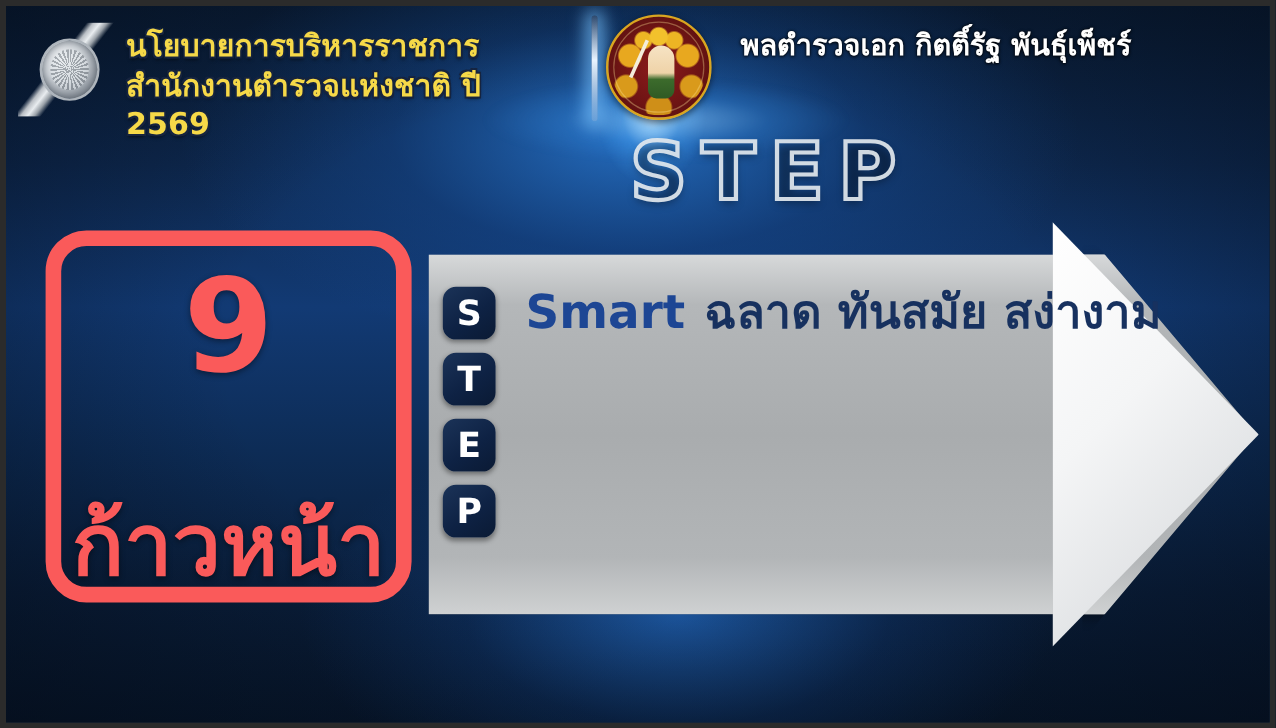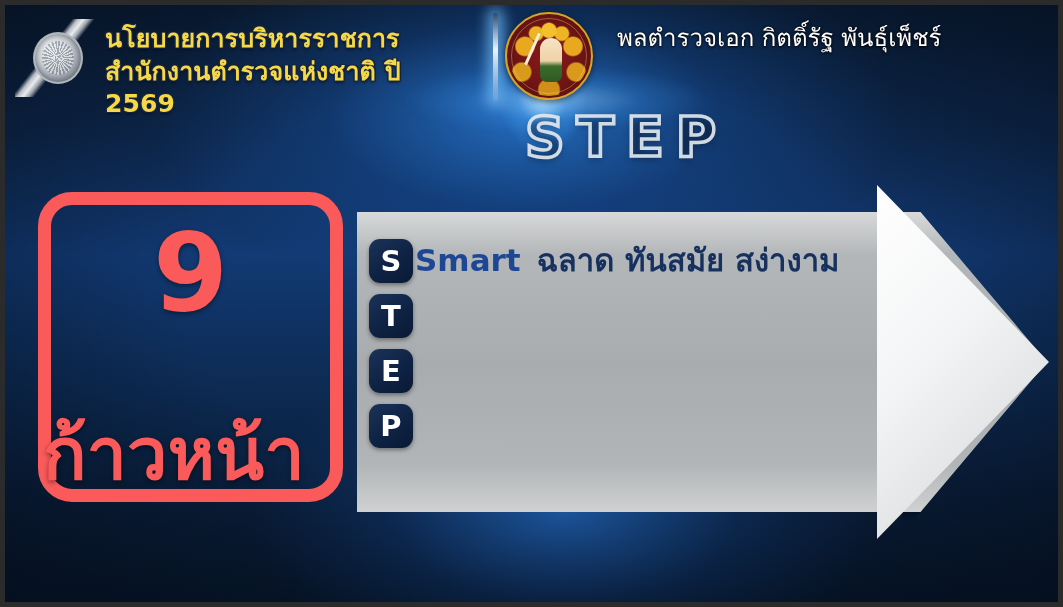--- a/index.html
+++ b/index.html
@@ -75,26 +75,26 @@
       radial-gradient(circle at 66% 22%, #edb524 0 8%, rgba(237,181,36,0) 10%); }
   .emblem-police .figure{ position:absolute; left:33px; top:24px; width:22px; height:44px;
     border-radius:11px 11px 7px 7px;
     background:linear-gradient(to bottom,#f6e3c4 0%,#efd3a8 52%,#3c6b2c 64%,#2f5a24 100%); }
   .emblem-police .sword{ position:absolute; left:24px; top:18px; width:3px; height:34px;
     background:#f4eddb; transform:rotate(24deg); }
   .emblem-police .ring{ position:absolute; inset:4px; border-radius:50%;
     border:1px solid rgba(255,230,150,.35); }
 
   .hdr-right{ position:absolute; left:612px; top:18px; width:430px;
-    color:#ffffff; font-size:24px; font-weight:normal; line-height:1.32;
+    color:#ffffff; font-size:24px; font-weight:bold; line-height:1.32;
     text-shadow:0 1px 3px rgba(0,0,0,.85), 0 0 2px rgba(0,0,0,.9); }
 
   
   .step-word{ position:absolute; left:520px; top:100px;
-    font-size:55px; font-weight:bold; letter-spacing:12px;
+    font-size:66px; font-weight:bold; letter-spacing:12px;
     color:transparent;
     -webkit-text-stroke:3.5px rgba(226,232,238,.92);
     text-shadow:0 3px 7px rgba(0,0,0,.35); }
 
   
   .arrow{ position:absolute; left:352px; top:207px; width:690px; height:300px; }
   .arrow-body{ position:absolute; left:0; top:0; width:690px; height:300px;
     background:linear-gradient(to bottom, #d7d9da 0%, #b4b7b9 14%, #a9acae 50%, #b2b5b7 84%, #cfd1d2 100%);
     clip-path:polygon(0 0, 545px 0, 545px -22px, 690px 150px, 545px 322px, 545px 300px, 0 300px);
     filter:drop-shadow(0 3px 5px rgba(0,0,0,.35)); }
@@ -102,34 +102,34 @@
     background:linear-gradient(135deg, #ffffff 0%, #f4f5f6 40%, #e2e4e6 70%, #cfd2d4 100%);
     clip-path:polygon(0 0, 0 354px, 172px 177px);
     filter:drop-shadow(0 3px 6px rgba(0,0,0,.40)); }
 
   
   .redbox{ position:absolute; left:33px; top:187px; width:305px; height:310px;
     border:13px solid #fa5a5a; border-radius:34px; background:transparent; }
   .redbox .num{ position:absolute; left:0; right:0; top:14px; text-align:center;
     color:#fa5a5a; font-size:108px; font-weight:bold; line-height:1;
     text-shadow:0 2px 5px rgba(0,0,0,.45); }
-  .redbox .word{ position:absolute; left:-8px; right:-8px; bottom:-4px; text-align:left;
+  .redbox .word{ position:absolute; left:-8px; right:-8px; bottom:-4px; text-align:center;
     color:#fa5a5a; font-size:72px; font-weight:bold; line-height:1.05;
     text-shadow:0 2px 5px rgba(0,0,0,.45); }
 
   
   .rows{ position:absolute; left:364px; top:228px; width:680px; }
   .row{ position:relative; display:flex; align-items:center; height:55px; }
   .badge{ flex:0 0 auto; width:44px; height:44px; border-radius:11px;
     background:linear-gradient(145deg,#1b3358 0%,#0e2244 55%,#0a1a34 100%);
     color:#ffffff; font-size:29px; font-weight:bold;
     display:flex; align-items:center; justify-content:center;
     box-shadow:0 2px 4px rgba(0,0,0,.40); }
-  .row-text{ margin-left:2px; white-space:nowrap;
-    color:#1c3f82; font-size:31px; font-weight:bold; line-height:1; }
+  .row-text{ margin-left:25px; white-space:nowrap;
+    color:#1c3f82; font-size:39px; font-weight:bold; line-height:1; }
   .row-text .en{ color:#1d4694; }
   .row-text .th{ color:#17315f; margin-left:8px; }
   .row:nth-child(1) .row-text .th{ margin-left:16px; }
   .row:nth-child(3) .row-text .th,
   .row:nth-child(4) .row-text .th{ margin-left:6px; }
 </style>
 </head>
 <body>
 
 <div id="poster">

